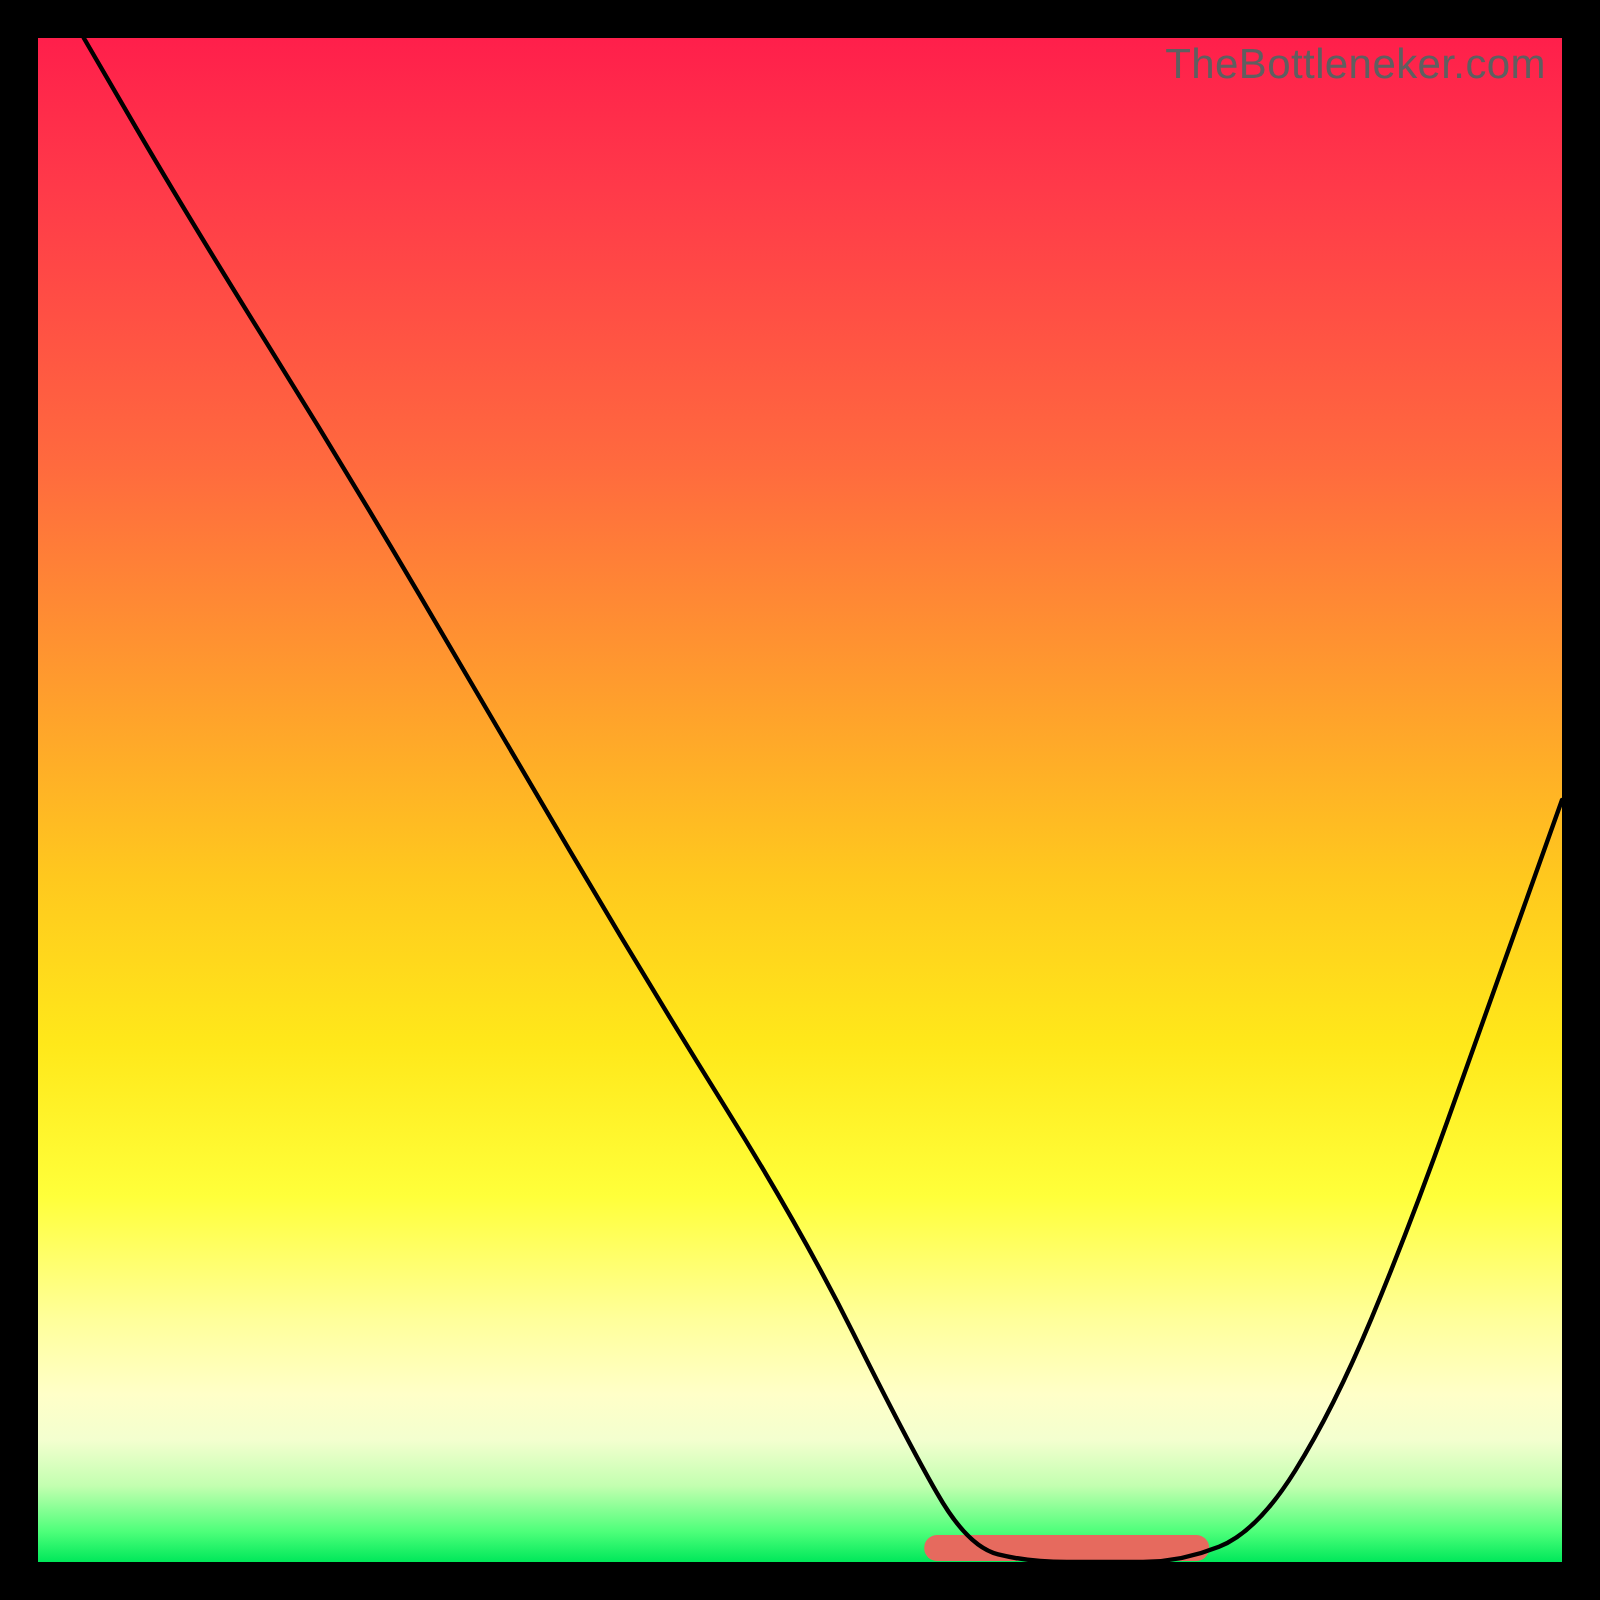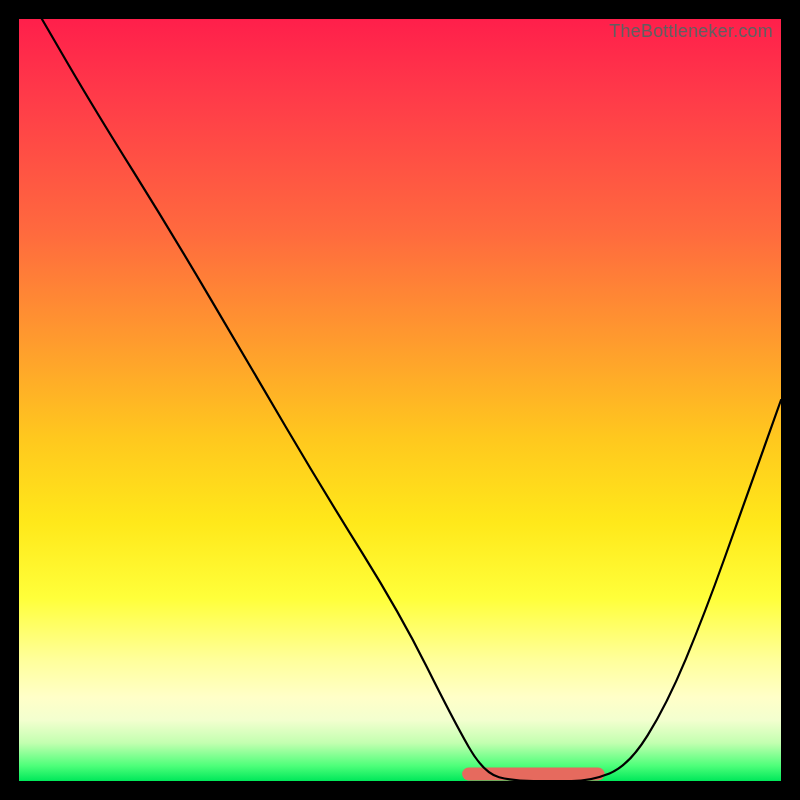--- a/index.html
+++ b/index.html
@@ -39,21 +39,21 @@
       #c3ffb0 95%,
       #4eff7a 98%,
       #00e85a 100%
     );
   }
   .watermark {
     position: absolute;
     top: 2px;
     right: 8px;
     color: #5f5f60;
-    font-size: 18px;
+    font-size: 21px;
     letter-spacing: 0.2px;
     font-weight: 400;
     user-select: none;
   }
   svg.overlay {
     position: absolute;
     left: 0;
     top: 0;
     width: 762px;
     height: 762px;

